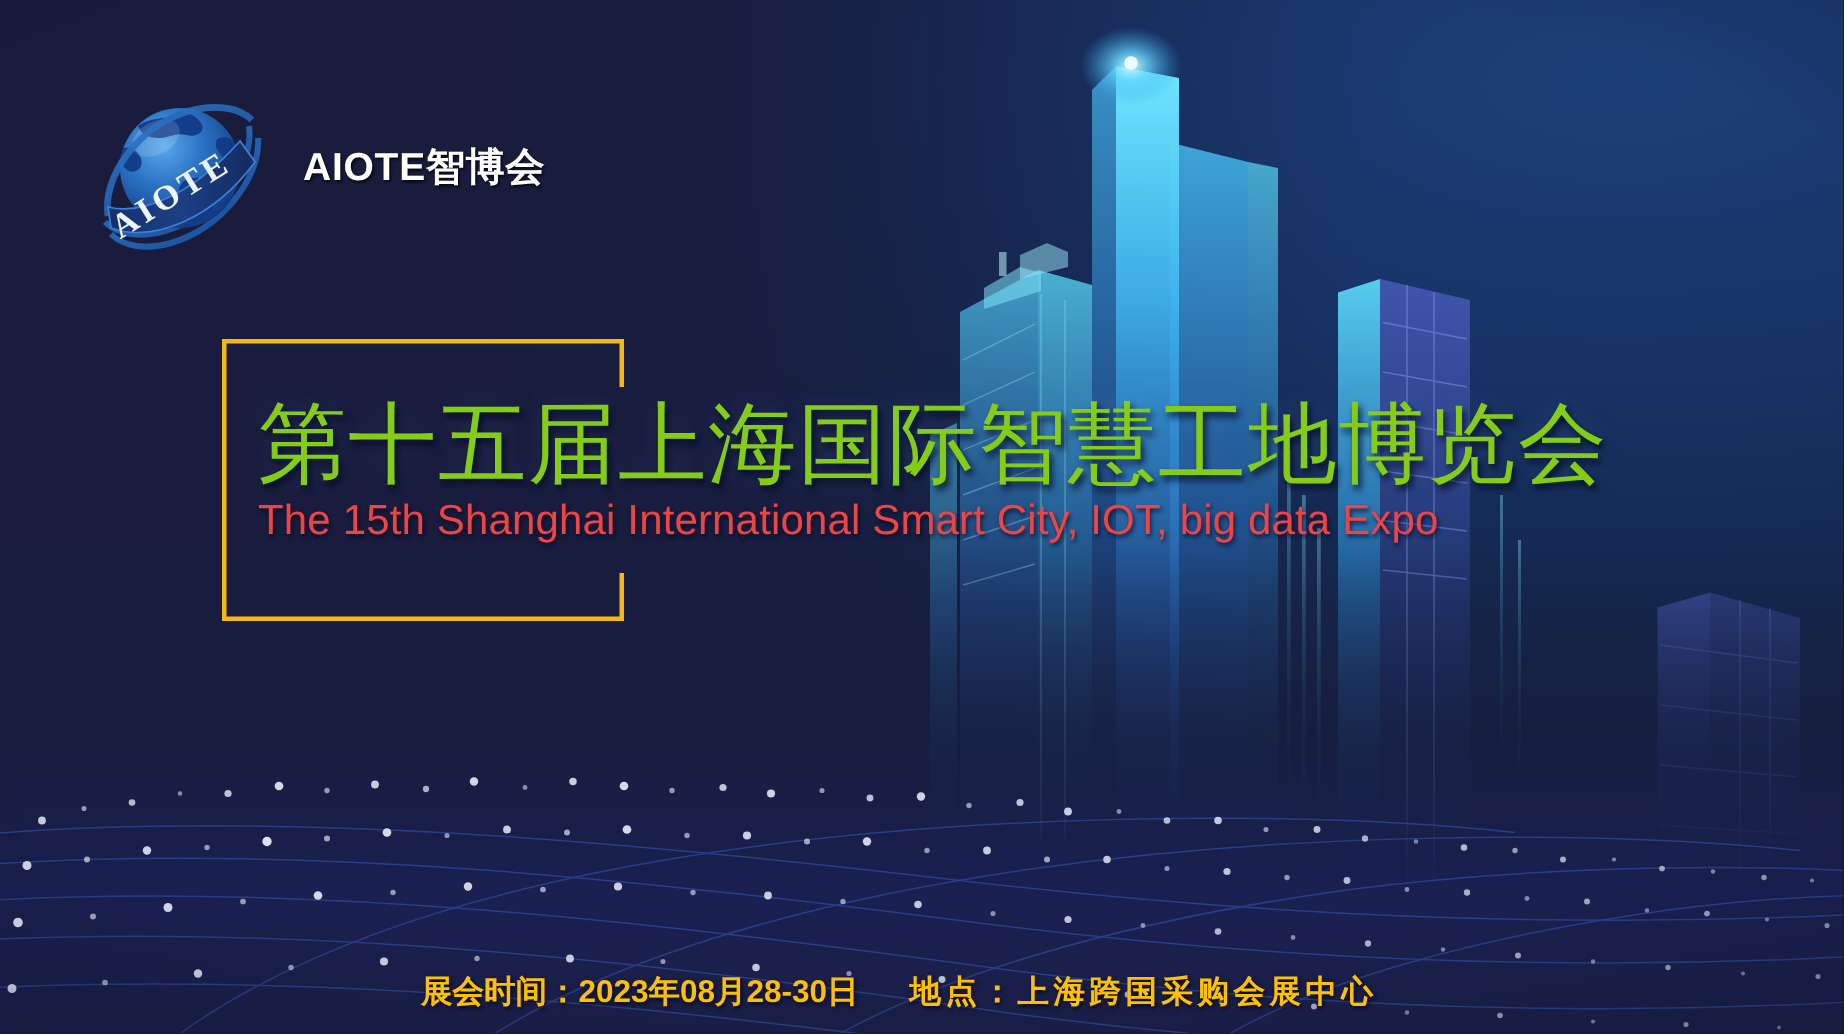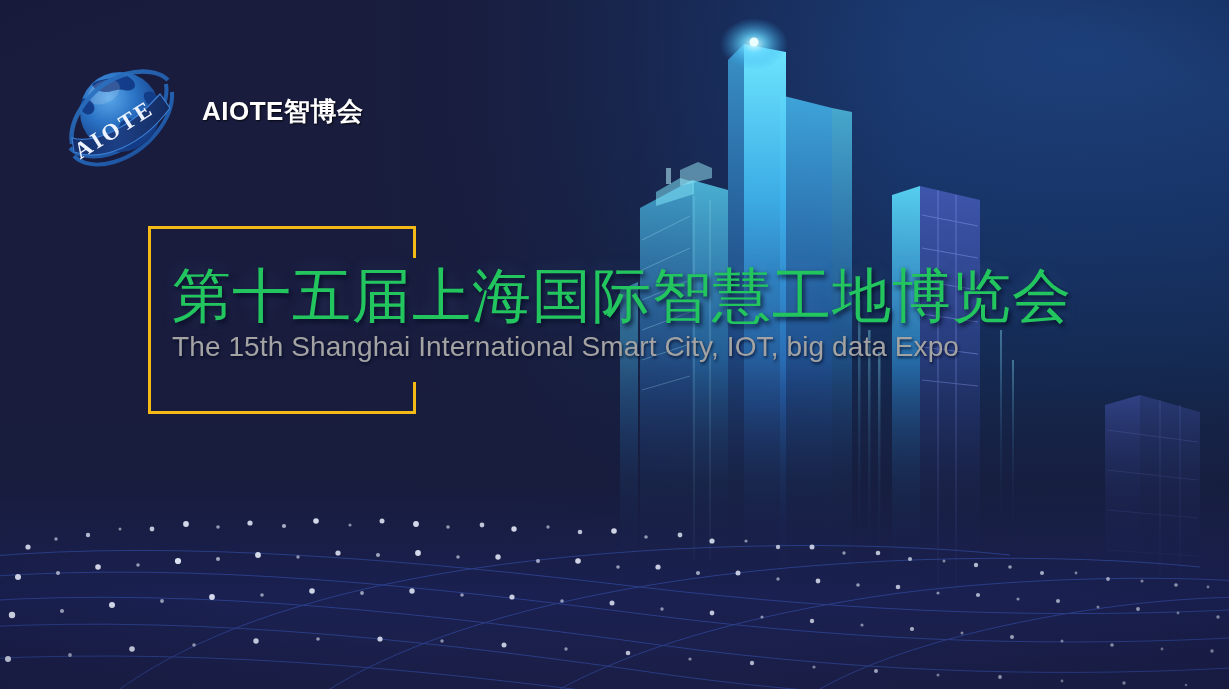--- a/index.html
+++ b/index.html
@@ -61,31 +61,31 @@
   .frame span{position:absolute;background:#f5b915;}
   .f-top{left:0;top:0;width:268px;height:3px;}
   .f-left{left:0;top:0;width:3px;height:188px;}
   .f-bottom{left:0;bottom:0;width:268px;height:3px;}
   .f-right-top{right:0;top:0;width:3px;height:32px;}
   .f-right-bottom{right:0;bottom:0;width:3px;height:32px;}
 
   
   .title-zone{position:absolute;left:172px;top:266px;width:1000px;}
   .title-cn{
-    color:#22c55e;
+    color:#84cc16;
     font-size:59px;
     line-height:1.02;
     font-weight:500;
     letter-spacing:1px;
     white-space:nowrap;
     text-shadow:2px 3px 5px rgba(4,8,30,.85), 0 0 18px rgba(120,180,255,.18);
   }
   .title-en{
     margin-top:6px;
-    color:#a3a3a3;
+    color:#ef4444;
     font-size:28px;
     line-height:1.1;
     font-weight:500;
     letter-spacing:.1px;
     white-space:nowrap;
     text-shadow:1px 2px 3px rgba(4,10,35,.75);
   }
 
   
   .footer{
@@ -412,14 +412,18 @@
     <span class="f-bottom"></span>
     <span class="f-right-top"></span>
     <span class="f-right-bottom"></span>
   </div>
 
   <div class="title-zone">
     <div class="title-cn">第十五届上海国际智慧工地博览会</div>
     <div class="title-en">The 15th Shanghai International Smart City, IOT, big data Expo</div>
   </div>
 
+  <div class="footer">
+    <div class="foot-item">展会时间：2023年08月28-30日</div>
+    <div class="foot-item spaced">地点：上海跨国采购会展中心</div>
+  </div>
 
 </div>
 
 </body></html>

